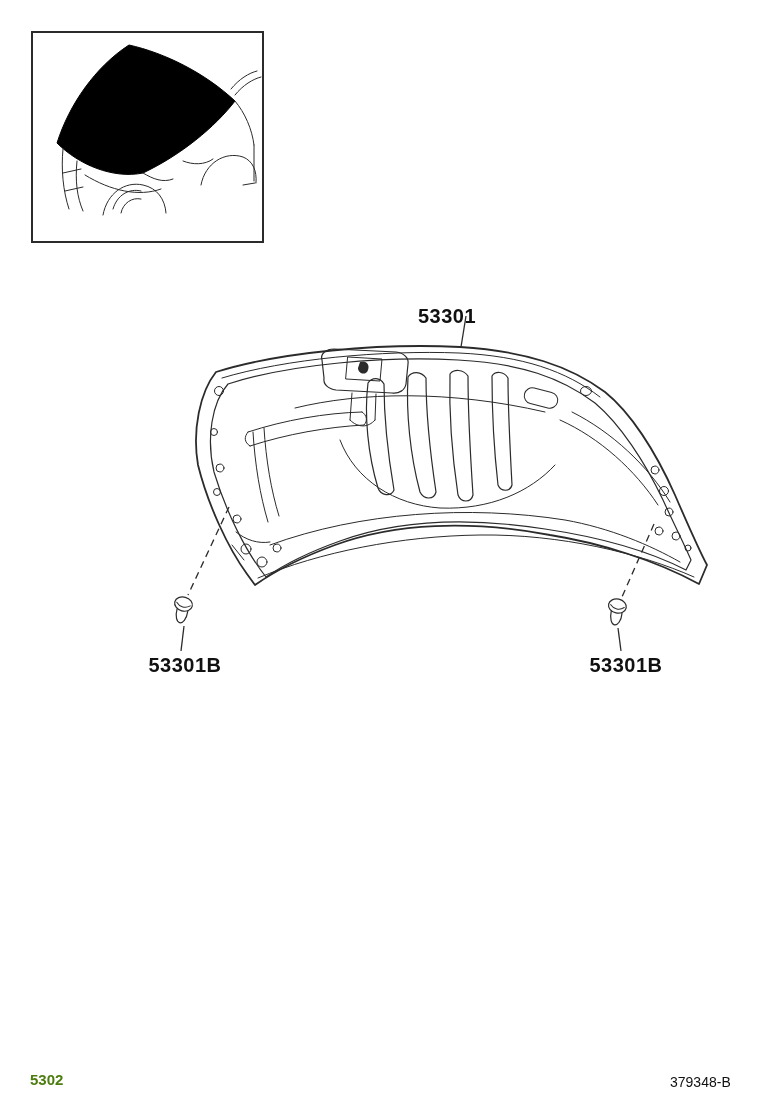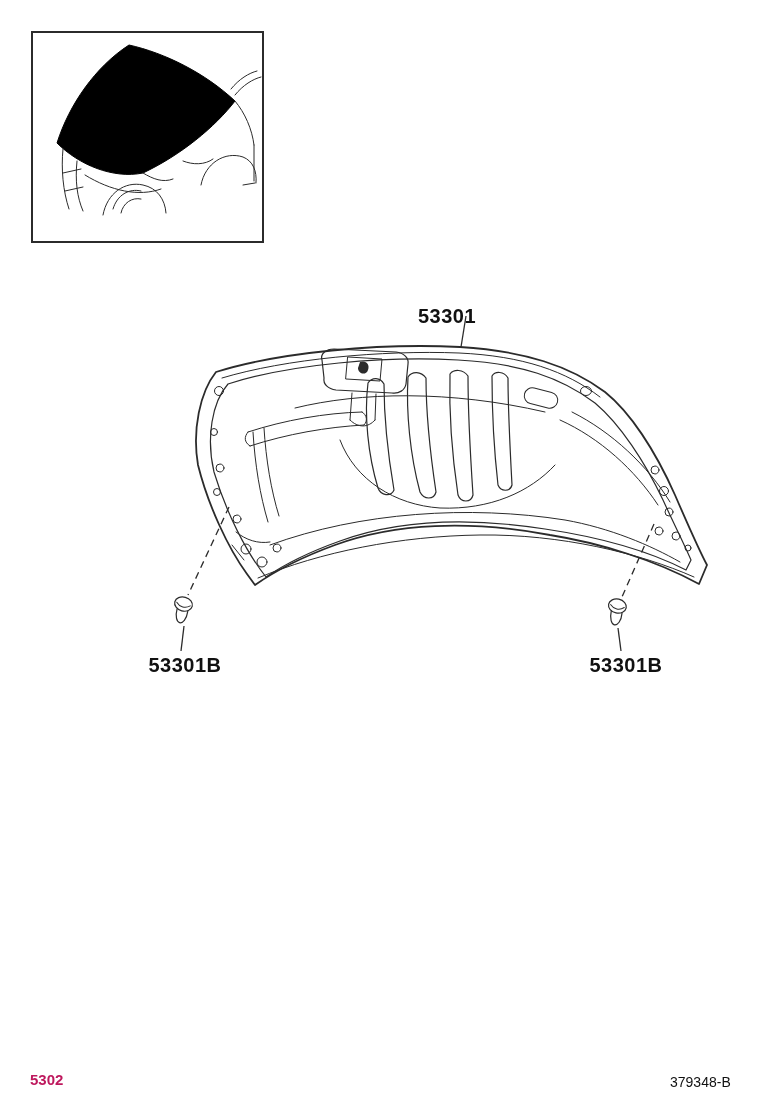--- a/index.html
+++ b/index.html
@@ -39,21 +39,21 @@
     cursor: pointer;
     white-space: nowrap;
   }
   .callout-hood  { left: 409px; top: 291px; width: 76px; margin-top: 14px; }
   .callout-left  { left: 143px; top: 654px; width: 84px; }
   .callout-right { left: 584px; top: 654px; width: 84px; }
   .footer-left {
     position: absolute;
     left: 30px; top: 1071px;
     font-size: 15px; font-weight: bold;
-    color: #be185d;
+    color: #4d7c0f;
   }
   .footer-right {
     position: absolute;
     left: 670px; top: 1074px;
     font-size: 14px; font-weight: normal;
     color: #111111;
   }
   svg .ln { fill: none; stroke: #2b2b2b; stroke-width: 1.2; stroke-linecap: round; stroke-linejoin: round; }
   svg .ln-heavy { fill: none; stroke: #2b2b2b; stroke-width: 1.8; stroke-linecap: round; stroke-linejoin: round; }
   svg .ln-thin { fill: none; stroke: #2b2b2b; stroke-width: 1; stroke-linecap: round; stroke-linejoin: round; }

